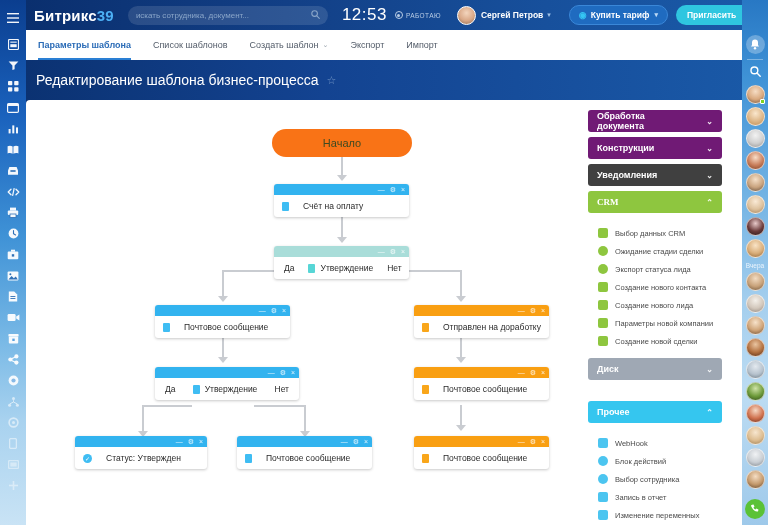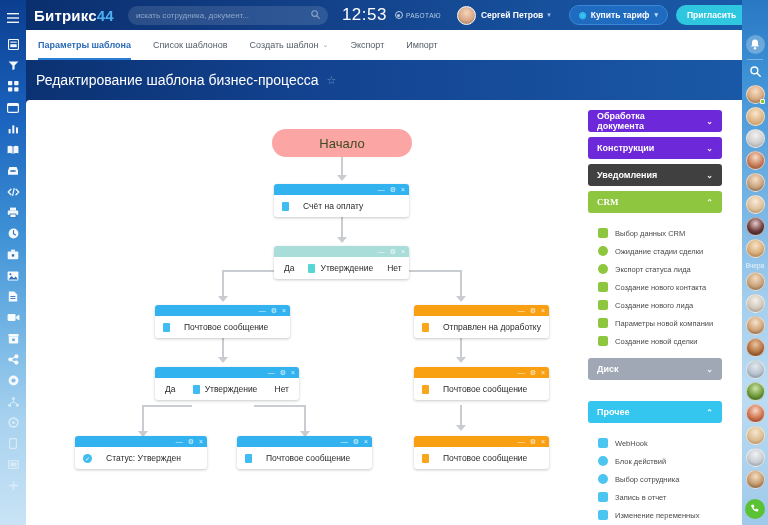--- a/index.html
+++ b/index.html
@@ -132,21 +132,21 @@
   .chk-ico{
     width:9px;height:9px;border-radius:50%;background:#3fbdf3;flex:none;
     display:flex;align-items:center;justify-content:center;color:#fff;font-size:6px;
   }
   .bar.blue{ background:#32b3ef; }
   .bar.orange{ background:#f99f12; }
   .bar.aqua{ background:#a9ddd9; }
 
   #start-node{
     position:absolute; left:246px; top:29px; width:140px; height:28px;
-    background:#fca5a5; border-radius:14px; color:#3d4a22; font-size:13px;
+    background:#f97316; border-radius:14px; color:#3d4a22; font-size:11px;
     display:flex; align-items:center; justify-content:center; font-weight:normal;
   }
 
   
   .conn{ position:absolute; background:#c9ccd1; }
   .conn.v{ width:1.6px; }
   .conn.h{ height:1.6px; }
   .arrow{
     position:absolute; width:0;height:0;
     border-left:5px solid transparent; border-right:5px solid transparent;
@@ -156,21 +156,21 @@
   
   #right-panel{
     position:absolute; left:588px; top:110px; width:134px; height:415px; z-index:17;
   }
   .acc{
     width:134px; height:22px; border-radius:3px; margin-bottom:5px;
     display:flex; align-items:center; justify-content:space-between;
     padding:0 9px; color:#fff; font-size:9px; font-weight:bold;
   }
   .acc .car{ font-size:8px; opacity:.9; }
-  .acc.c-blue{ background:#6d28d9;gap:24px; }
+  .acc.c-blue{ background:#701a75;gap:24px; }
   .acc.c-aqua{ background:#404040; }
   .acc.c-green{ background:#8ec63f;font-family:Liberation Serif, serif; }
   .acc.c-gray{ background:#9fa8b4; }
   .acc.c-cyan{ background:#35c6ef; }
   .acc-list{ padding:6px 0 4px 10px; }
   .acc-item{
     display:flex; align-items:center; gap:7px;
     font-size:7.5px; color:#4a4a4a; height:18px;
   }
   .itm-ico{ width:10px; height:10px; flex:none; border-radius:2px; display:block; }
@@ -375,21 +375,21 @@
         <g fill="#fff">
           <rect x="4.7" y="1" width="1.6" height="9"></rect>
           <rect x="1" y="4.7" width="9" height="1.6"></rect>
         </g>
       </svg>
     </div>
 </div>
 
 <div id="topbar">
   <div id="logo">
-    <span>Битрикс</span><span class="num">44</span>
+    <span>Битрикс</span><span class="num">39</span>
   </div>
   <div id="search-box">
     <input value="" placeholder="искать сотрудника, документ..." style="">
     <span>
       <svg width="9" height="9" viewBox="0 0 9 9">
           <circle cx="3.6" cy="3.6" r="2.8" fill="none" stroke="#8aa6c9" stroke-width="1.1"></circle>
           <path d="M5.8 5.8 8.3 8.3" stroke="#8aa6c9" stroke-width="1.1" stroke-linecap="round"></path>
         </svg>
     </span>
   </div>

